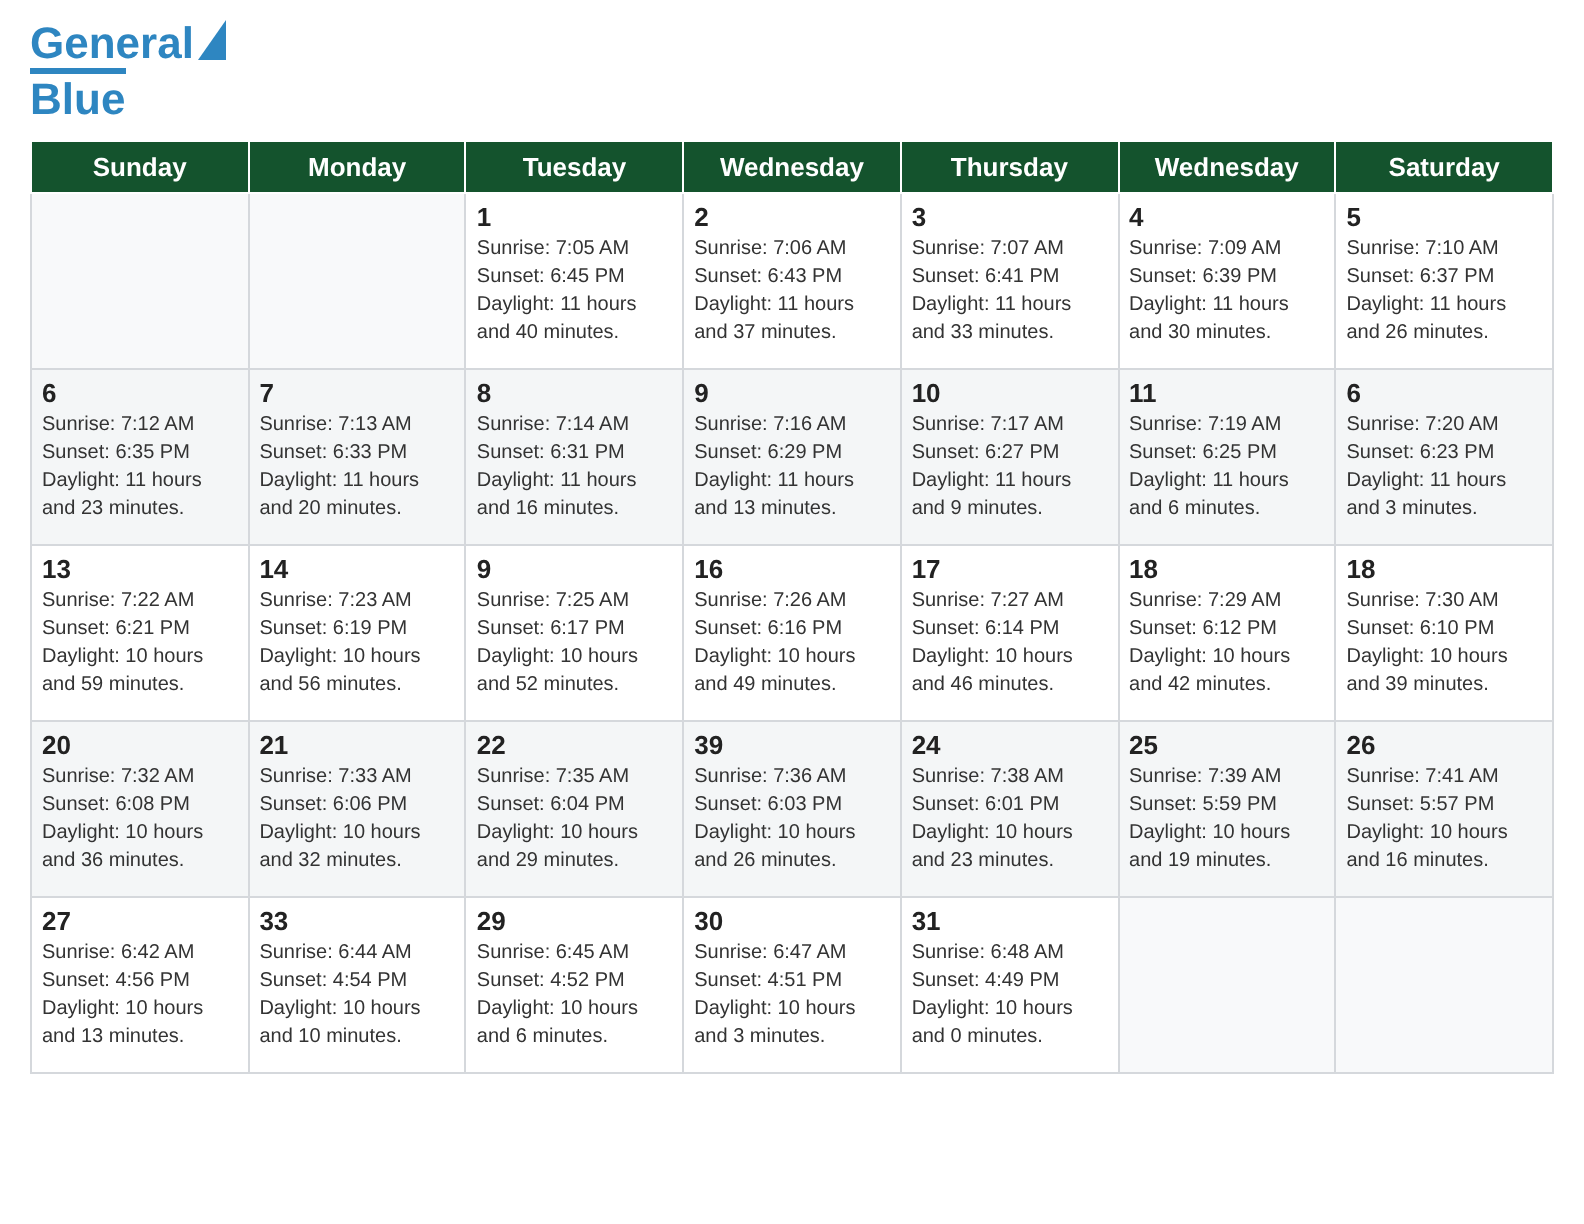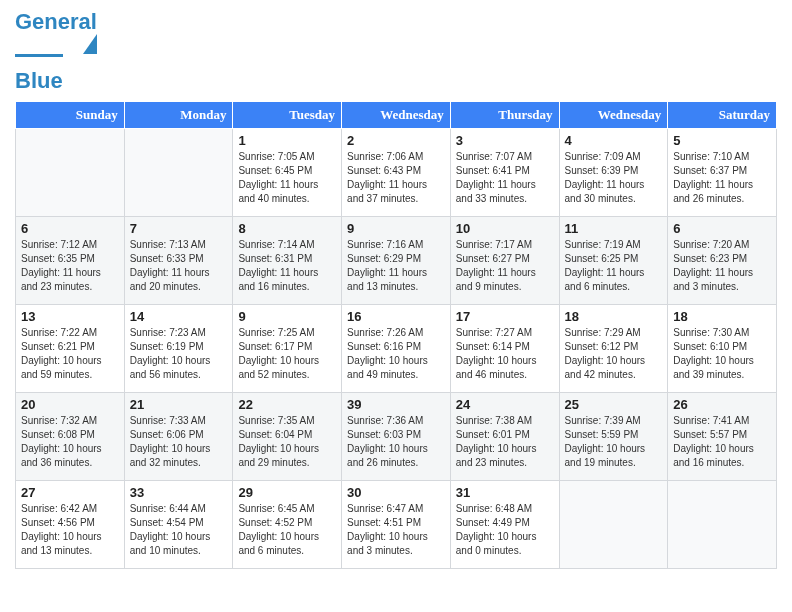--- a/index.html
+++ b/index.html
@@ -38,22 +38,21 @@
       width: 0;
       height: 0;
       border-left: 14px solid transparent;
       border-bottom: 20px solid #2e86c1;
       display: inline-block;
       margin-left: 2px;
       vertical-align: middle;
     }
     .logo-line {
       display: flex;
-      align-items: flex-end;
-      flex-direction: column;
+      align-items: flex-start;
     }
     .title-block {
       text-align: right;
     }
     .month-title {
       font-size: 38px;
       font-weight: bold;
       color: #222;
       line-height: 1.1;
     }
@@ -61,28 +60,27 @@
       font-size: 16px;
       color: #444;
       margin-top: 2px;
     }
     .calendar {
       width: 100%;
       border-collapse: collapse;
       table-layout: fixed;
     }
     .calendar th {
-      background: #3b82f6;
+      background: #14532d;
       color: #fff;
-      text-align: right;
+      text-align: center;
       padding: 5px 6px;
       font-size: 13px;
       font-weight: bold;
       border: 1px solid #fff;
-      font-family: Liberation Serif, serif;
     }
     .calendar td {
       border: 1px solid #d5d8dc;
       vertical-align: top;
       padding: 4px 5px;
       height: 88px;
       background: #fff;
       font-size: 10.5px;
       color: #222;
       width: calc(100% / 7);
@@ -113,21 +111,21 @@
 
 <div class="page">
   <div class="header">
     <div class="logo">
       <div class="logo-line">
         <span class="logo-text">
           <span>General</span>
         </span>
         <span class="logo-triangle"></span>
       </div>
-      <div style="font-size:22px;font-weight:bold;color:#2e86c1;line-height:1.1;border-top:3px solid #2e86c1;padding-top:12px;">Blue</div>
+      <div style="font-size:22px;font-weight:bold;color:#2e86c1;line-height:1.1;border-top:3px solid #2e86c1;padding-top:1px;">Blue</div>
     </div>
     <div class="title-block">
       <div class="month-title"></div>
       <div class="location-title"></div>
     </div>
   </div>
 
   <table class="calendar">
     <thead>
       <tr>

